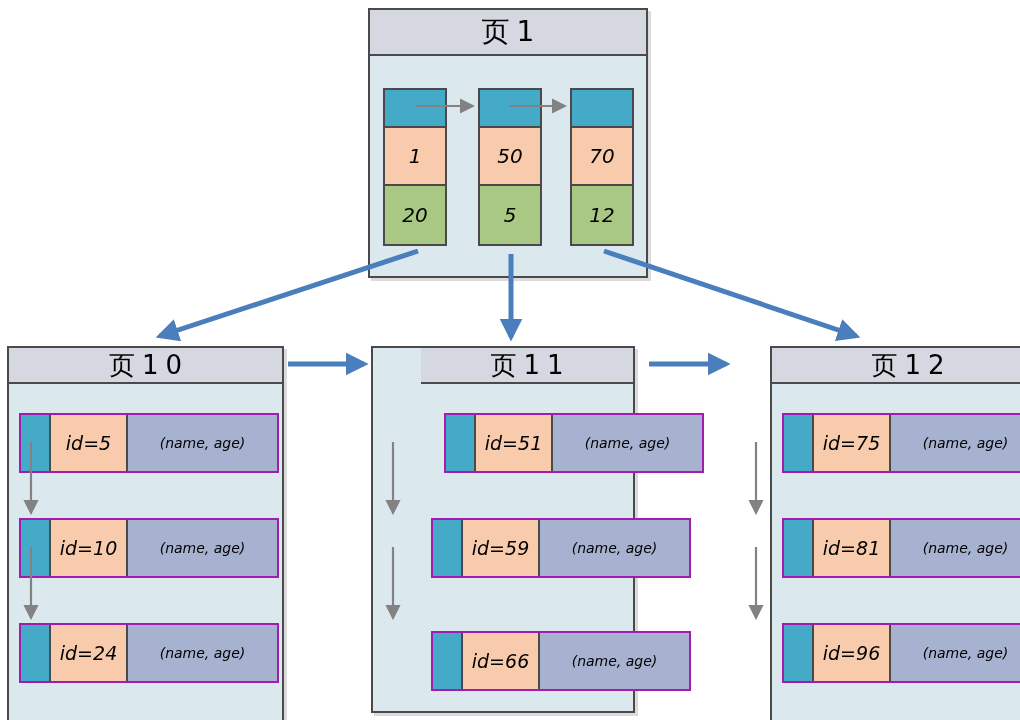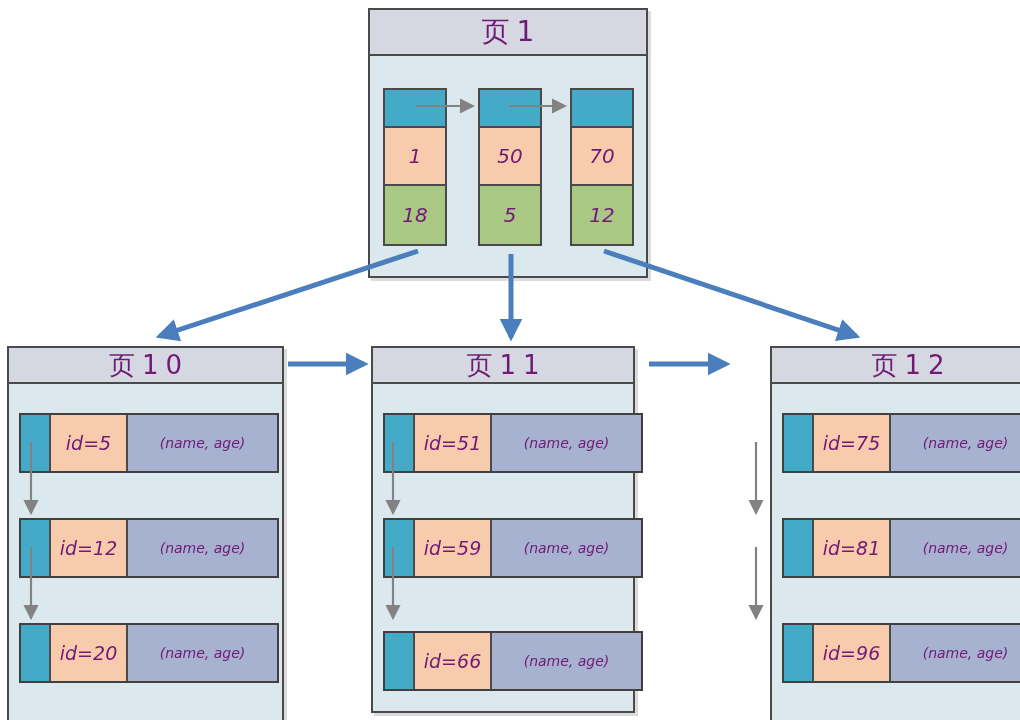--- a/index.html
+++ b/index.html
@@ -1,18 +1,18 @@
 <!DOCTYPE html>
 <html><head>
 <meta charset="utf-8">
 <style>
   html,body{margin:0;padding:0;background:#ffffff;}
   .canvas{
     position:relative;width:1020px;height:720px;background:#ffffff;overflow:hidden;
-    font-family:"DejaVu Sans","Liberation Sans",sans-serif;color:#701a75;
+    font-family:"DejaVu Sans","Liberation Sans",sans-serif;color:#000000;
   }
   .page{position:absolute;border:2px solid #4a4a4a;box-sizing:border-box;
         box-shadow:3px 3px 0 rgba(0,0,0,0.14);background:#dbe9ef;}
   .page-header{background:#d5d8e0;border-bottom:2px solid #4a4a4a;
         display:flex;align-items:center;justify-content:center;}
   .page-header .title{letter-spacing:7px;padding-left:7px;font-size:26px;}
   .root-page .page-header{height:44px;}
   .root-page .page-header .title{font-size:28px;}
   .leaf-page .page-header{height:34px;}
   .page-body{position:relative;width:100%;}
@@ -20,21 +20,21 @@
   
   .dir-col{position:absolute;width:64px;}
   .dir-cell{box-sizing:border-box;border:2px solid #4a4a4a;display:flex;
             align-items:center;justify-content:center;font-size:20px;font-style:italic;}
   .ptr-cell{height:40px;background:#45aac8;}
   .key-cell{height:60px;background:#f8cbad;margin-top:-2px;}
   .pageno-cell{height:62px;background:#a9c884;margin-top:-2px;}
 
   
   .record-row{position:absolute;left:10px;width:260px;height:60px;display:flex;
-              box-sizing:border-box;border:2px solid #404040;}
+              box-sizing:border-box;border:2px solid #a21caf;}
   .rec-ptr{width:28px;background:#45aac8;border-right:2px solid #4a4a4a;}
   .rec-id{width:75px;background:#f8cbad;border-right:2px solid #4a4a4a;
           display:flex;align-items:center;justify-content:center;
           font-size:19px;font-style:italic;}
   .rec-data{flex:1;background:#a6b2cf;display:flex;align-items:center;
           justify-content:center;font-size:14px;font-style:italic;}
 
   .arrow-layer{position:absolute;left:0;top:0;z-index:5;pointer-events:none;}
 </style>
 </head>
@@ -43,21 +43,21 @@
 <div class="canvas">
 
   <div class="page root-page" style="left:368px;top:8px;width:280px;height:270px;">
     <div class="page-header">
       <span class="title">页1</span>
     </div>
     <div class="page-body">
       <div class="dir-col" style="left:13px;top:32px;">
         <div class="dir-cell ptr-cell"></div>
         <div class="dir-cell key-cell">1</div>
-        <div class="dir-cell pageno-cell">18</div>
+        <div class="dir-cell pageno-cell">20</div>
       </div>
       <div class="dir-col" style="left:108px;top:32px;">
         <div class="dir-cell ptr-cell"></div>
         <div class="dir-cell key-cell">50</div>
         <div class="dir-cell pageno-cell">5</div>
       </div>
       <div class="dir-col" style="left:200px;top:32px;">
         <div class="dir-cell ptr-cell"></div>
         <div class="dir-cell key-cell">70</div>
         <div class="dir-cell pageno-cell">12</div>
@@ -70,37 +70,37 @@
       <span class="title">页10</span>
     </div>
     <div class="page-body">
       <div class="record-row" style="top:29px;">
         <div class="rec-ptr"></div>
         <div class="rec-id">id=5</div>
         <div class="rec-data">(name, age)</div>
       </div>
       <div class="record-row" style="top:134px;">
         <div class="rec-ptr"></div>
-        <div class="rec-id">id=12</div>
+        <div class="rec-id">id=10</div>
         <div class="rec-data">(name, age)</div>
       </div>
       <div class="record-row" style="top:239px;">
         <div class="rec-ptr"></div>
-        <div class="rec-id">id=20</div>
+        <div class="rec-id">id=24</div>
         <div class="rec-data">(name, age)</div>
       </div>
     </div>
   </div>
 
-  <div class="page leaf-page" style="left:371px;top:346px;width:264px;height:367px;">
+  <div class="page leaf-page" style="left:371px;top:346px;width:264px;height:367px;padding-left:48px;">
     <div class="page-header">
       <span class="title">页11</span>
     </div>
     <div class="page-body">
-      <div class="record-row" style="top:29px;">
+      <div class="record-row" style="top:29px;margin-left:13px;">
         <div class="rec-ptr"></div>
         <div class="rec-id">id=51</div>
         <div class="rec-data">(name, age)</div>
       </div>
       <div class="record-row" style="top:134px;">
         <div class="rec-ptr"></div>
         <div class="rec-id">id=59</div>
         <div class="rec-data">(name, age)</div>
       </div>
       <div class="record-row" style="top:247px;">

